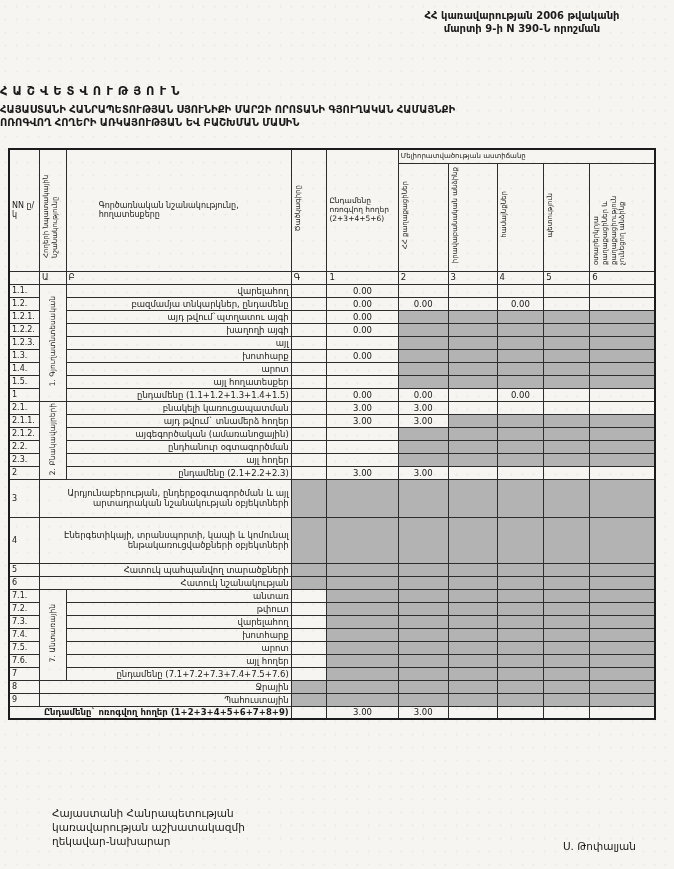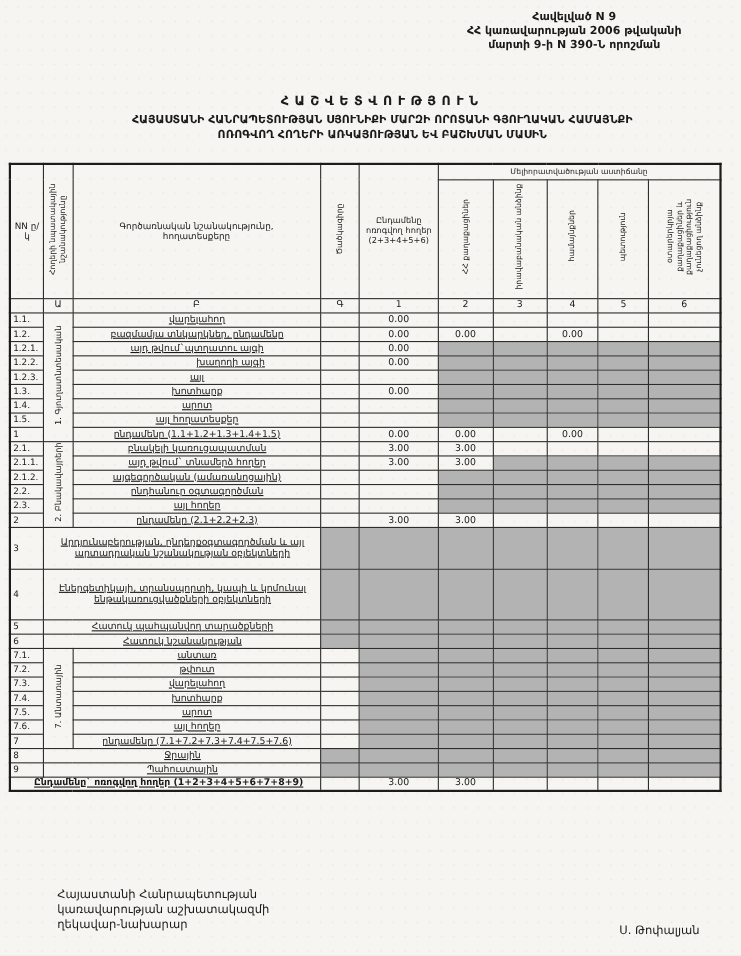--- a/index.html
+++ b/index.html
@@ -17,38 +17,38 @@
     background-size: 11px 13px;
   }
 
   .appendix {
     position: absolute; top: 10px; right: 12px; width: 280px;
     text-align: center; font-size: 10px; font-weight: bold; line-height: 1.28;
   }
 
   .title-block {
     position: absolute; top: 84px; left: 0; width: 100%;
-    text-align: center; font-weight: bold; padding-left: 21px;
+    text-align: left; font-weight: bold;
   }
   .t1 { font-size: 11.5px; letter-spacing: 5px; margin-bottom: 5px; }
   .t2 { font-size: 10px; line-height: 1.3; }
 
   table.report {
     position: absolute; top: 148px; left: 8px;
     border-collapse: collapse; table-layout: fixed; width: 648px;
     border: 2px solid #1c1c1c;
   }
   .report th, .report td {
     border: 1px solid #2d2d2d; padding: 0 2px;
     font-weight: normal; overflow: hidden;
   }
   .w-nn{width:30px} .w-grp{width:26px} .w-desc{width:221px} .w-code{width:35px}
   .w-c1{width:70px} .w-c2{width:49px} .w-c3{width:48px} .w-c4{width:46px} .w-c5{width:45px} .w-c6{width:64px}
 
-  thead th { text-align: center; vertical-align: middle; line-height: 1.15; }
+  thead th { text-align: left; vertical-align: middle; line-height: 1.15; }
   .spanhdr { height: 14px; font-size: 7px; }
   .subrow th { height: 108px; }
   .letters th { height: 13px; font-size: 8.5px; }
 
   .hwrap { margin: 0 auto; }
   .hnn  { font-size: 8px; }
   .hdesc{ font-size: 8px; max-width: 160px; }
   .htot { font-size: 7.5px; }
 
   .vert {
@@ -59,21 +59,21 @@
     line-height: 1.25;
   }
   .vpurp { font-size: 7px;  max-height: 100px; }
   .vcode { font-size: 7px;  max-height: 100px; }
   .vsub  { font-size: 7px;  max-height: 100px; }
   .vgrp2 { font-size: 7.5px; line-height: 1.1; }
 
   tbody td { height: 13px; font-size: 8.5px; vertical-align: middle; }
   td.nn   { text-align: left; font-size: 8px; padding-left: 2px; }
   td.grpcell { text-align: center; vertical-align: middle; }
-  td.desc { text-align: center; padding-left: 3px; text-decoration: underline; }
+  td.desc { text-align: right; padding-left: 3px; }
   td.num, td.code { text-align: center; }
   td.sh   { background: var(--shade, #b3b3b3); }
   td.ind2 { padding-left: 64px; }
   .lbl2   { }
   td.tlabel { font-weight: bold; padding-left: 8px; font-size: 8.5px; }
 
   .footer-left {
     position: absolute; left: 28px; top: 806px;
     font-size: 10.5px; line-height: 1.35; margin-left: 24px;
   }
@@ -81,21 +81,20 @@
     position: absolute; right: 38px; top: 840px;
     font-size: 10.5px;
   }
 </style>
 </head>
 <body>
 
 <div class="page">
 
   <div class="appendix">
-    <div>Հավելված N 9</div>
     <div>ՀՀ կառավարության 2006 թվականի</div>
     <div>մարտի 9-ի N 390-Ն որոշման</div>
   </div>
 
   <div class="title-block">
     <div class="t1">ՀԱՇՎԵՏՎՈՒԹՅՈՒՆ</div>
     <div class="t2">ՀԱՅԱՍՏԱՆԻ ՀԱՆՐԱՊԵՏՈՒԹՅԱՆ ՍՅՈՒՆԻՔԻ ՄԱՐԶԻ ՈՐՈՏԱՆԻ ԳՅՈՒՂԱԿԱՆ ՀԱՄԱՅՆՔԻ</div>
     <div class="t2">ՈՌՈԳՎՈՂ ՀՈՂԵՐԻ ԱՌԿԱՅՈՒԹՅԱՆ ԵՎ ԲԱՇԽՄԱՆ ՄԱՍԻՆ</div>
   </div>
 

